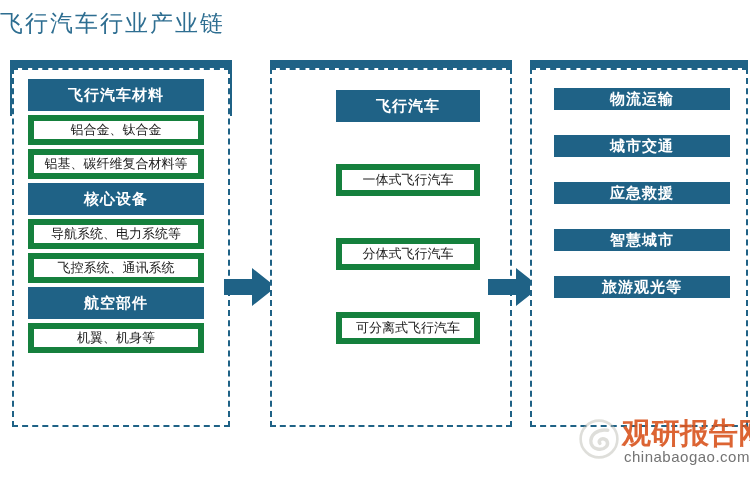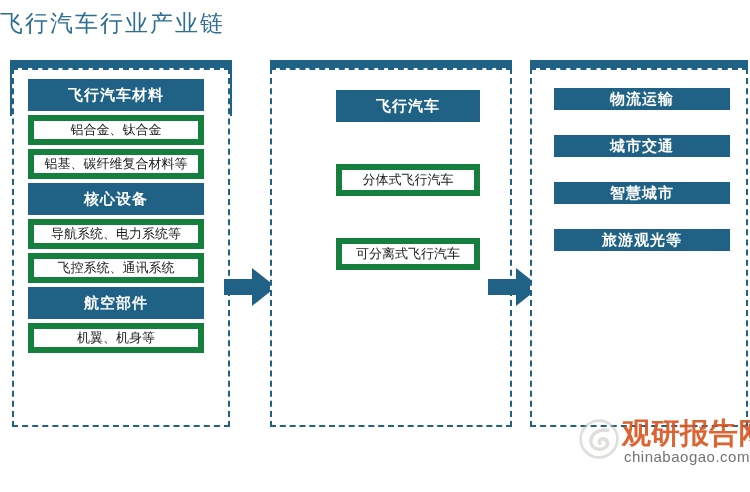--- a/index.html
+++ b/index.html
@@ -145,38 +145,40 @@
       <polygon points="0,17 28,17 28,6 52,25 28,44 28,33 0,33" fill="#1f6286"></polygon>
     </svg>
   </div>
 
   <div class="col col-mid">
     <div class="col-head">中游：飞行汽车</div>
   </div>
   <div class="col-body body-mid">
     <div class="mid-stack">
       <div class="box filled">飞行汽车</div>
+      <div class="box outline">一体式飞行汽车</div>
       <div class="box outline">分体式飞行汽车</div>
       <div class="box outline">可分离式飞行汽车</div>
     </div>
   </div>
 
   <div class="arrow" style="left:488px;">
     <svg width="55" height="50" viewBox="0 0 55 50">
       <polygon points="0,17 28,17 28,6 52,25 28,44 28,33 0,33" fill="#1f6286"></polygon>
     </svg>
   </div>
 
   <div class="col col-down">
     <div class="col-head">下游：应用领域</div>
   </div>
   <div class="col-body body-down">
     <div class="down-stack">
       <div class="box filled">物流运输</div>
       <div class="box filled">城市交通</div>
+      <div class="box filled">应急救援</div>
       <div class="box filled">智慧城市</div>
       <div class="box filled">旅游观光等</div>
     </div>
   </div>
 
   <div class="watermark">
     <svg class="wm-logo" viewBox="0 0 48 48">
       <circle cx="24" cy="24" r="21" fill="none" stroke="#b8b8ae" stroke-width="3"></circle>
       <path d="M34 14 C22 12, 13 20, 15 29 C17 36, 27 38, 32 33 C35 30, 34 25, 30 24 C26 23, 23 26, 25 29" fill="none" stroke="#b8b8ae" stroke-width="4" stroke-linecap="round"></path>
     </svg>

